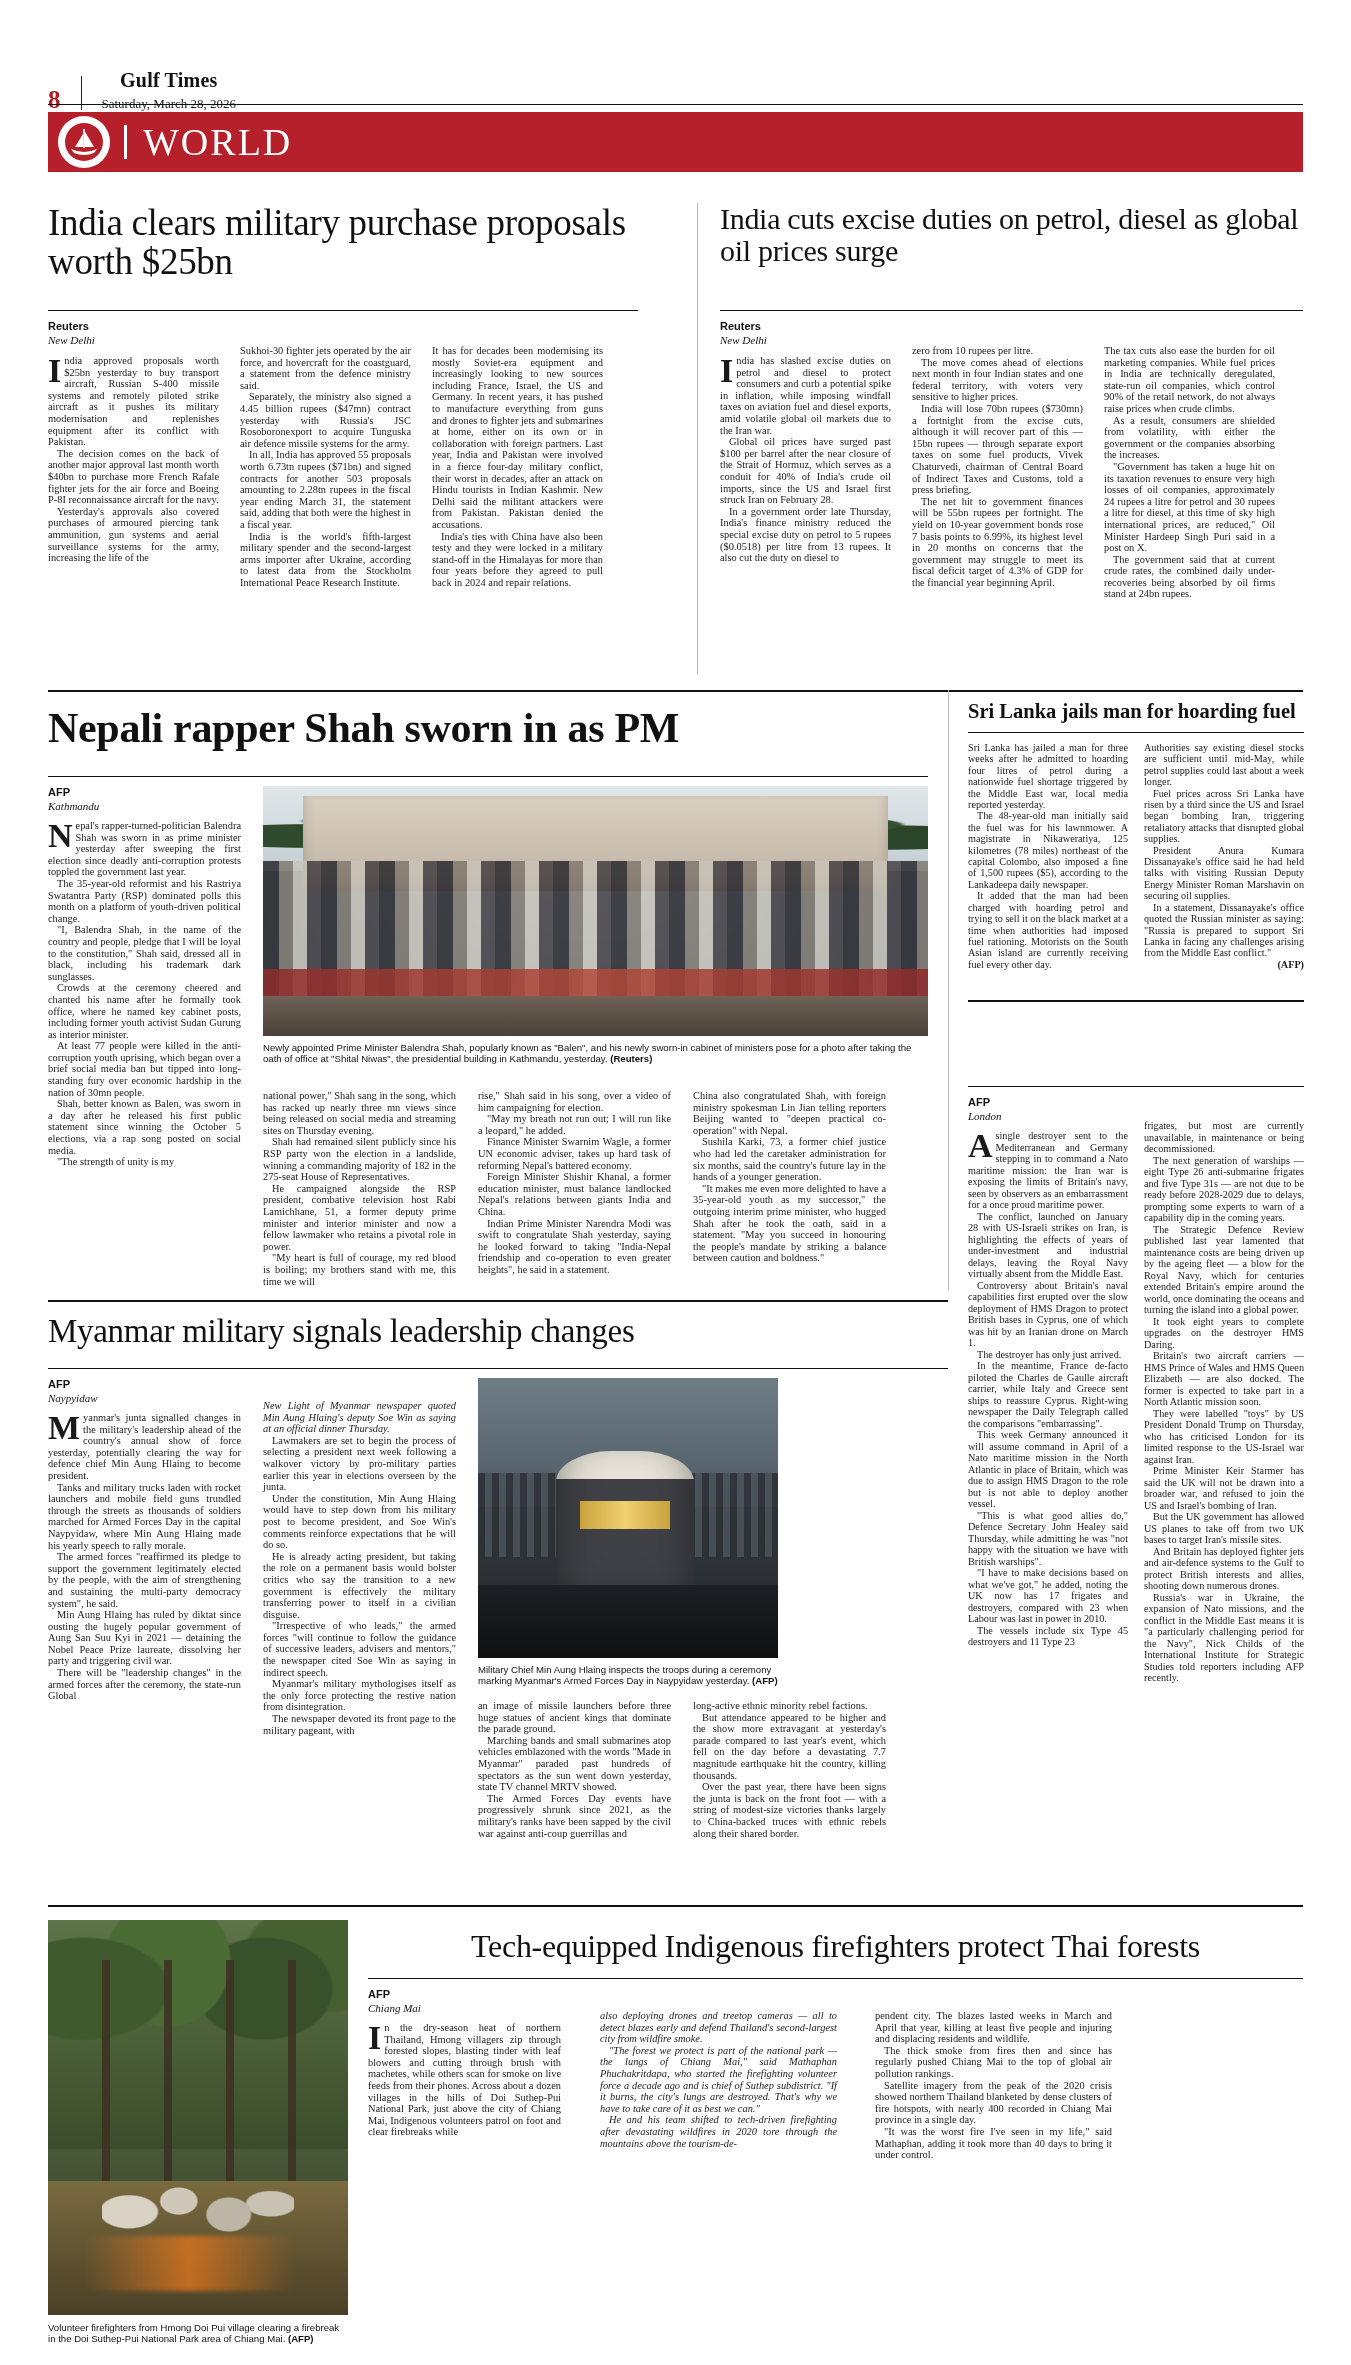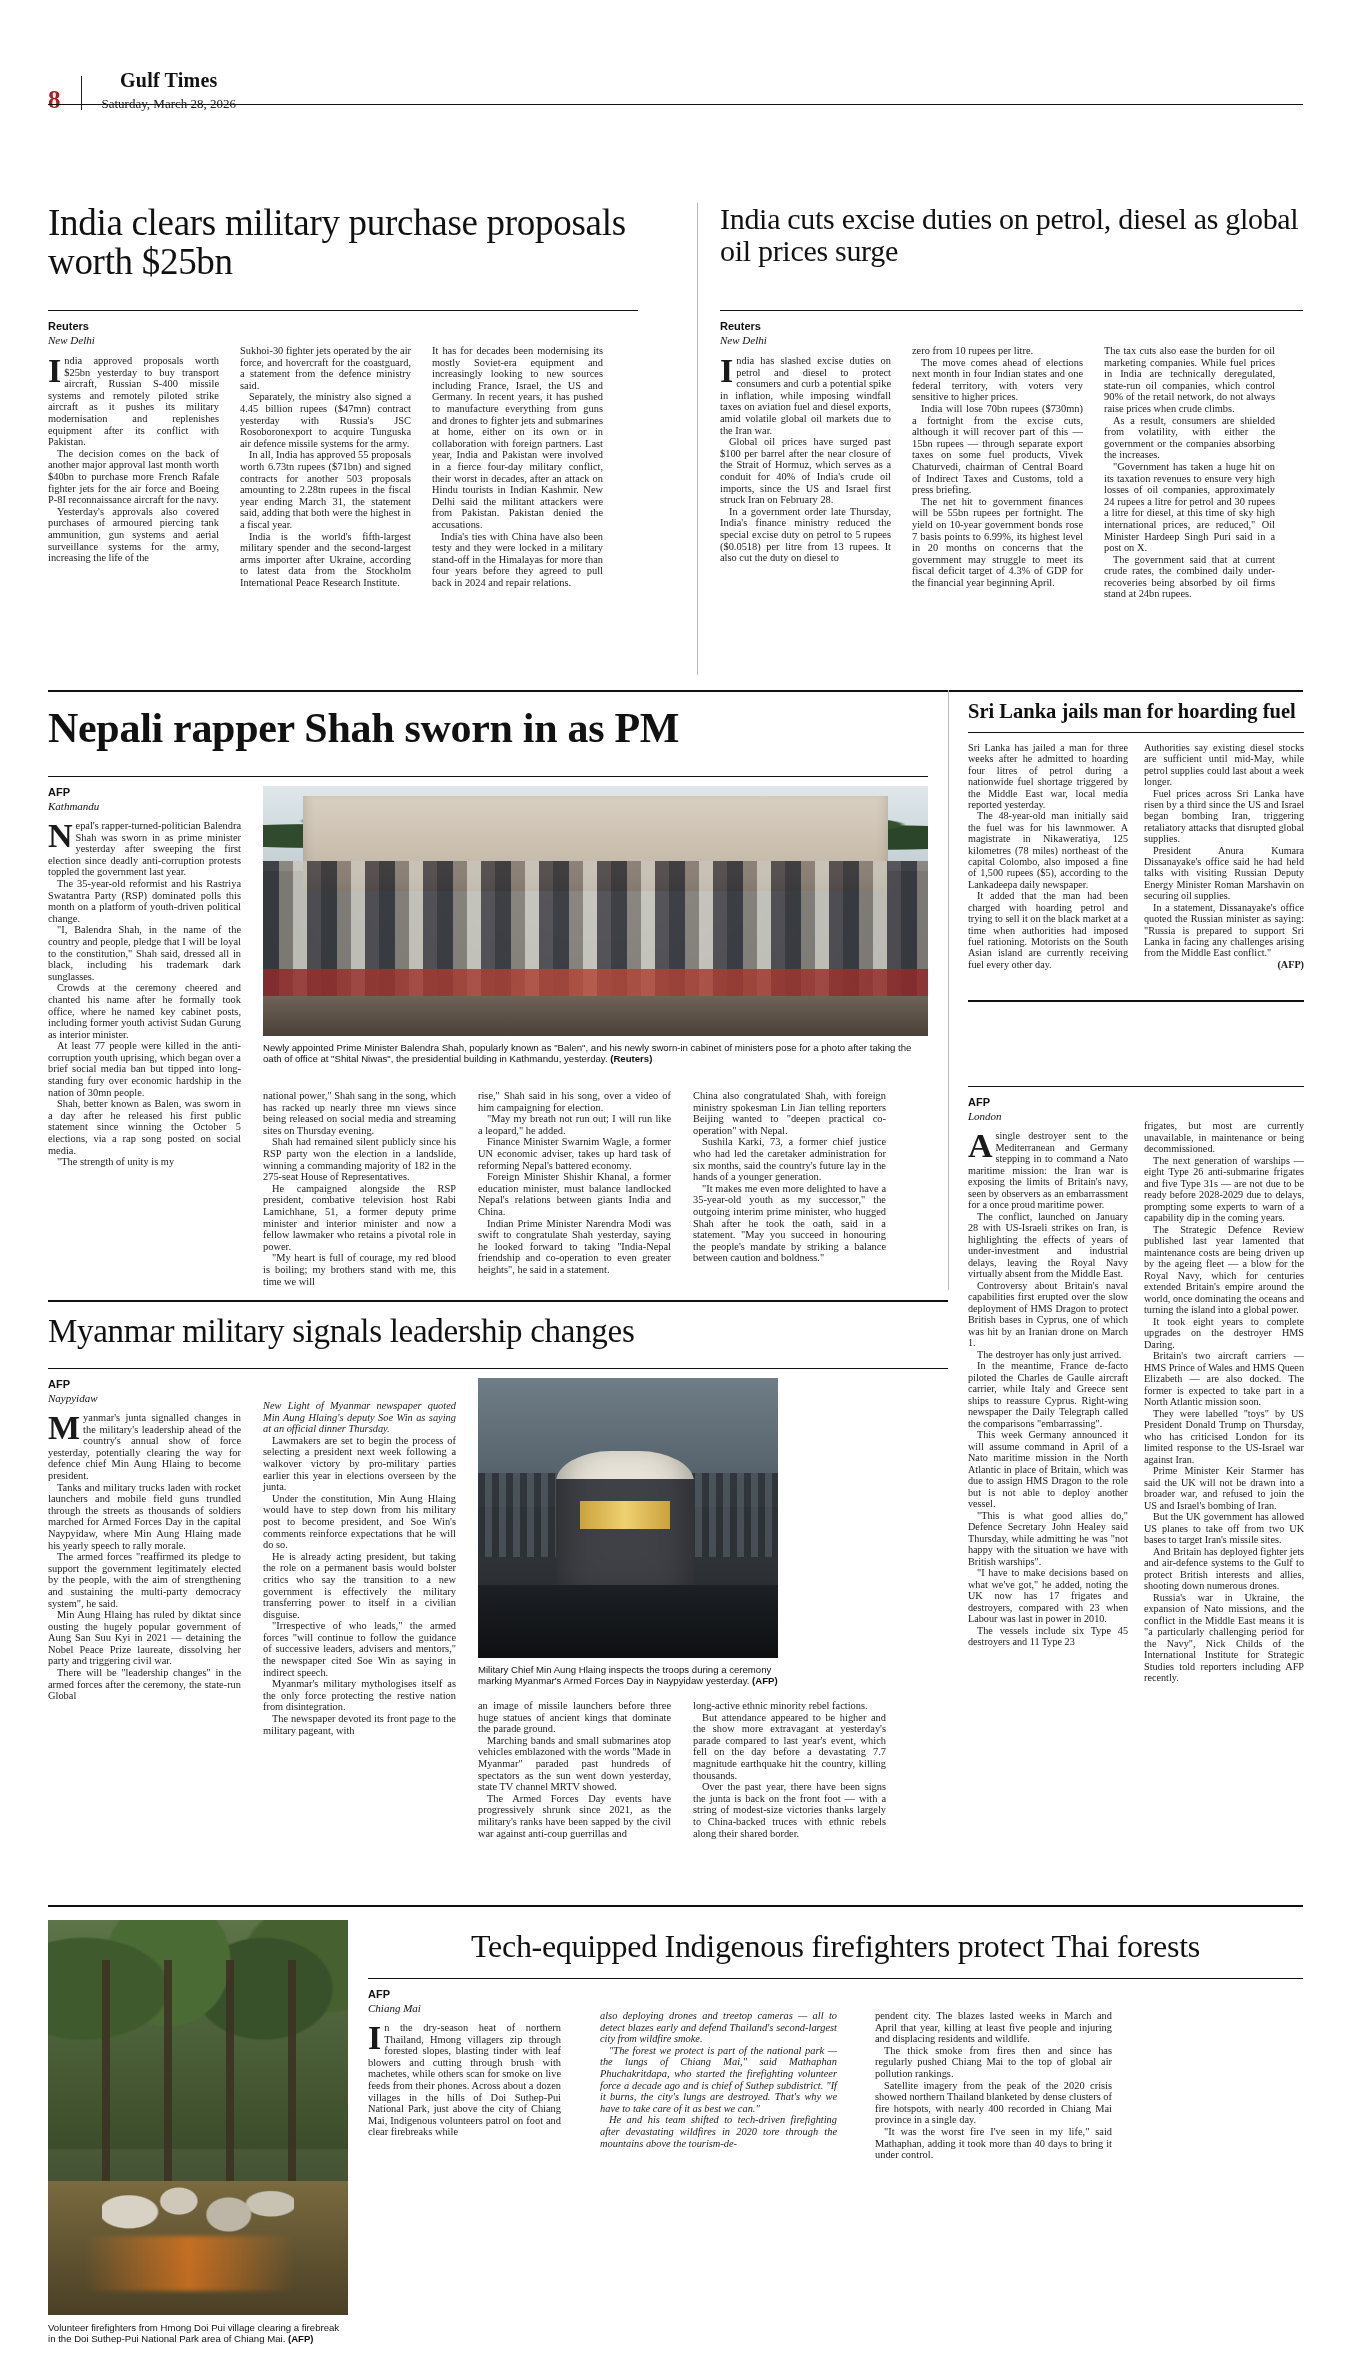--- a/index.html
+++ b/index.html
@@ -290,20 +290,33 @@
   <div class="masthead">
     <div class="folio">8</div>
     <div class="masthead-divider"></div>
     <div class="masthead-stack">
       <div class="masthead-title">Gulf Times</div>
       <div class="masthead-date">Saturday, March 28, 2026</div>
     </div>
   </div>
   <div class="rule" style="left:48px; top:104px; width:1255px; background:#111;"></div>
 
+  <div class="section-banner">
+    <div class="banner-logo">
+      <svg width="40" height="40" viewBox="0 0 40 40" aria-hidden="true">
+        <circle cx="20" cy="20" r="19" fill="#b5202a"></circle>
+        <path d="M20 7 L20 26" stroke="#fff" stroke-width="1.6"></path>
+        <path d="M20 8 L30 25 L20 25 Z" fill="#fff"></path>
+        <path d="M19 12 L11 25 L19 25 Z" fill="#fff"></path>
+        <path d="M7 27 Q20 33 33 27 L30 31 Q20 35 10 31 Z" fill="#fff"></path>
+      </svg>
+    </div>
+    <div class="banner-sep"></div>
+    <div class="banner-text">WORLD</div>
+  </div>
 
   <div class="headline" style="left:48px; top:203px; width:590px; font-size:37px;">India clears military purchase proposals worth $25bn</div>
 
   <div class="rule" style="left:48px; top:310px; width:590px; background:#111;"></div>
 
   <div class="kicker" style="left:48px; top:320px; width:170px;">
     <b>Reuters</b>
     <span>New Delhi</span>
   </div>
 

